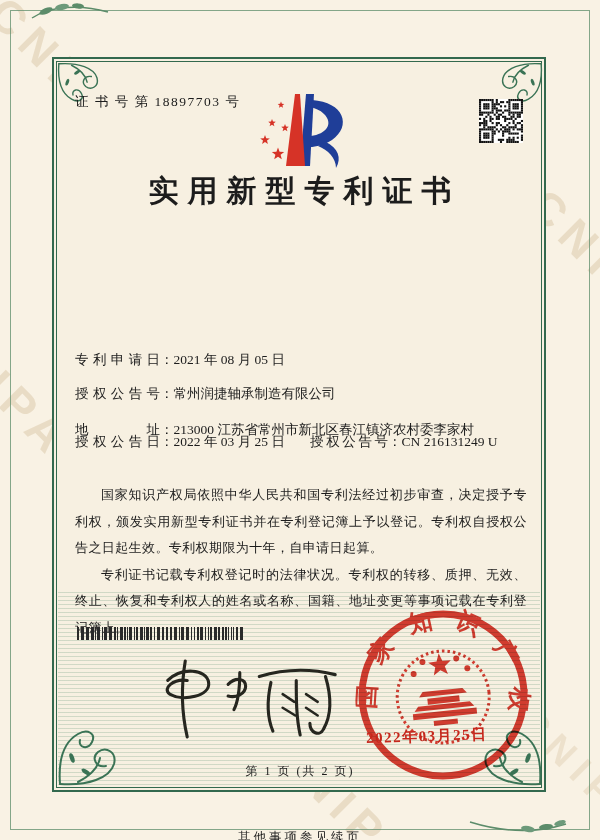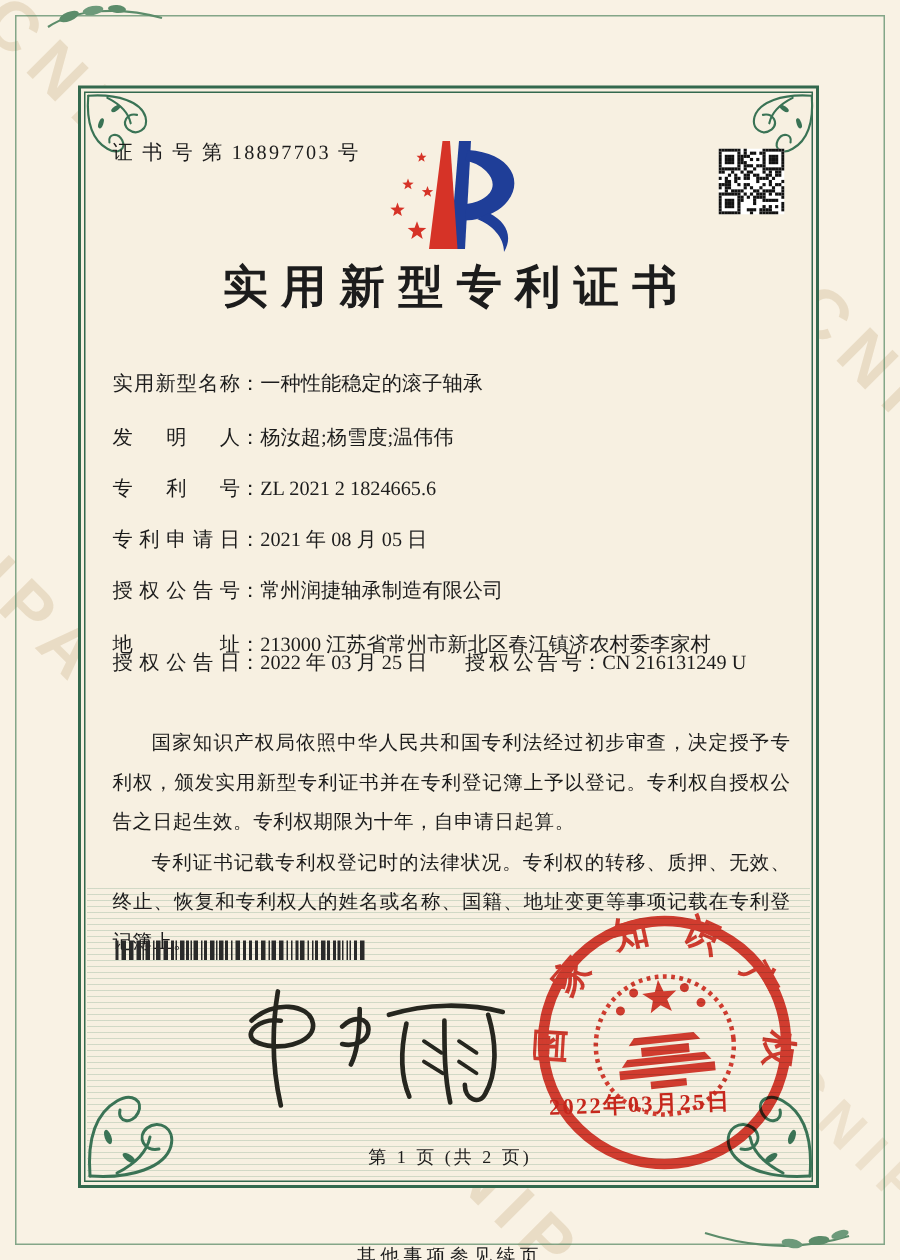--- a/index.html
+++ b/index.html
@@ -343,29 +343,20 @@
       <rect x="13" y="20" width="1" height="1" fill="#111"></rect>
       <rect x="14" y="20" width="1" height="1" fill="#111"></rect>
       <rect x="15" y="20" width="1" height="1" fill="#111"></rect>
       <rect x="16" y="20" width="1" height="1" fill="#111"></rect>
       <rect x="17" y="20" width="1" height="1" fill="#111"></rect>
       <rect x="18" y="20" width="1" height="1" fill="#111"></rect>
     </svg>
 
   <div class="abs title">实用新型专利证书</div>
 
-  <div class="abs row" style="top:247px;">
-    <span class="lbl">实用新型名称</span><span>：</span><span>一种性能稳定的滚子轴承</span>
-  </div>
-  <div class="abs row" style="top:283px;">
-    <span class="lbl">发明人</span><span>：</span><span>杨汝超;杨雪度;温伟伟</span>
-  </div>
-  <div class="abs row" style="top:317px;">
-    <span class="lbl">专利号</span><span>：</span><span>ZL 2021 2 1824665.6</span>
-  </div>
   <div class="abs row" style="top:351px;">
     <span class="lbl">专利申请日</span><span>：</span><span>2021 年 08 月 05 日</span>
   </div>
   <div class="abs row" style="top:385px;">
     <span class="lbl">授权公告号</span><span>：</span><span>常州润捷轴承制造有限公司</span>
   </div>
   <div class="abs row" style="top:421px;">
     <span class="lbl">地址</span><span>：</span><span>213000 江苏省常州市新北区春江镇济农村委李家村</span>
   </div>
   <div class="abs row" style="top:433px;">

